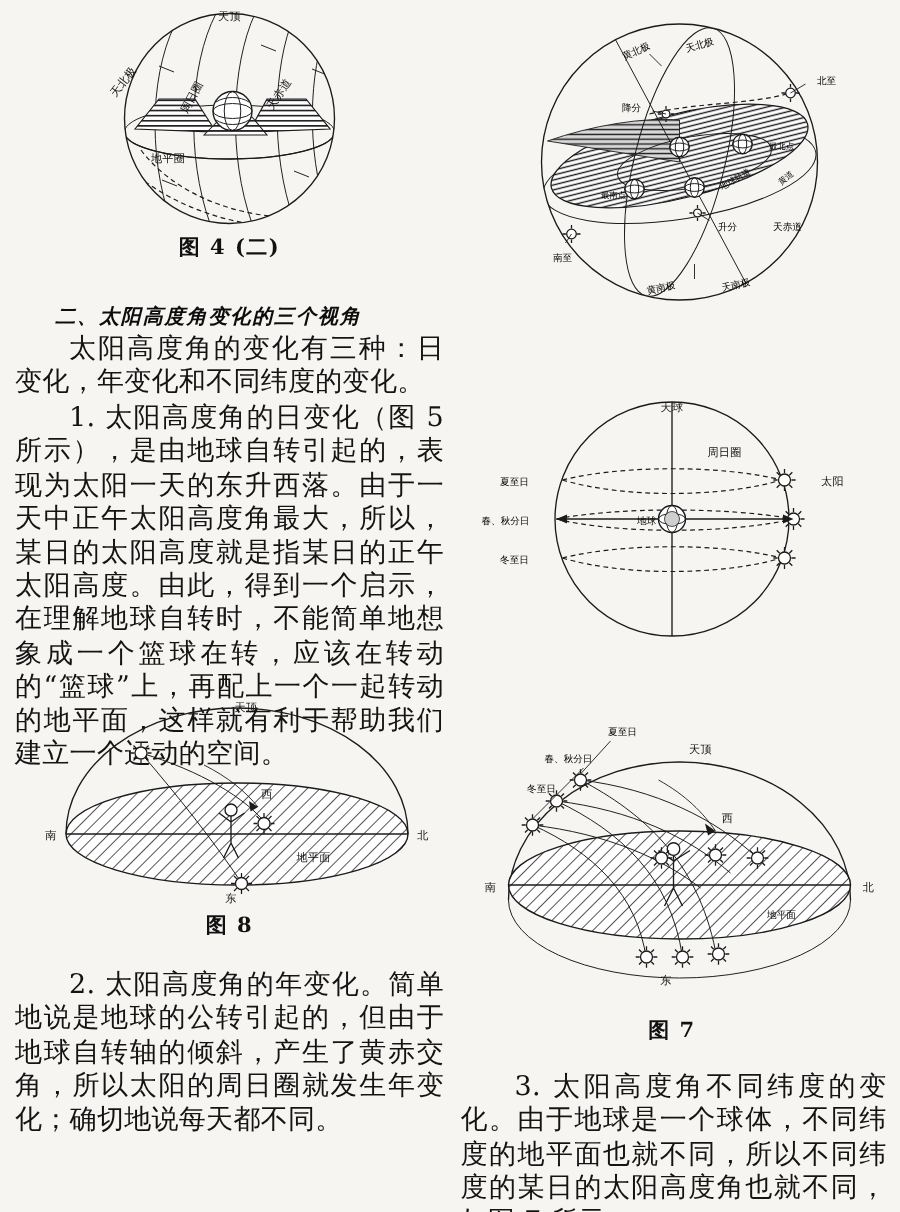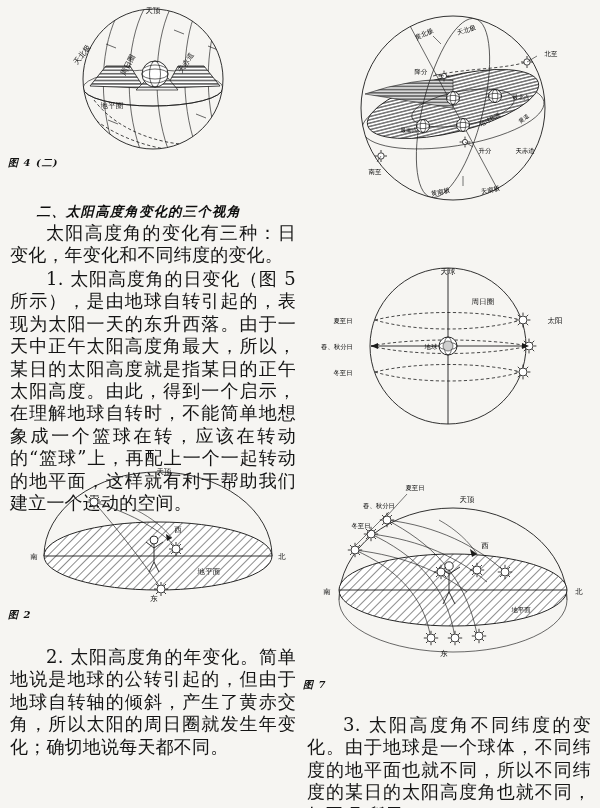--- a/index.html
+++ b/index.html
@@ -47,25 +47,25 @@
     line-height: 22px;
     letter-spacing: 1.2px;
     text-indent: 2em;
     margin: 0;
     color: #0d0d0d;
     font-style: italic;
   }
   .caption {
     font-family: "DejaVu Serif", "Liberation Serif", serif;
     font-weight: bold;
-    font-size: 10px;
+    font-size: 14px;
+    text-align: center;
     letter-spacing: 1px;
     margin: 0;
     color: #111;
-    font-style: italic;
   }
 
   
   .fig { position: relative; }
   .fig svg { display: block; }
   .lbl {
     font-family: "DejaVu Sans", "Liberation Sans", sans-serif;
     font-size: 7.4px;
     fill: #111;
     letter-spacing: 0.2px;
@@ -202,21 +202,21 @@
 
         <text class="lbl" x="138" y="16" text-anchor="middle">天顶</text>
         <text class="lbl" x="152" y="74" text-anchor="middle">西</text>
         <text class="lbl" x="8" y="101" text-anchor="middle">南</text>
         <text class="lbl" x="256" y="101" text-anchor="middle">北</text>
         <text class="lbl" x="128" y="143" text-anchor="middle">东</text>
         <text class="lbl" x="183" y="116" text-anchor="middle">地平面</text>
       </svg>
     </div>
 
-    <p class="caption abs" style="left:0; top:608px; width:290px;">图 2</p>
+    <p class="caption abs" style="left:0; top:608px; width:290px;">图 8</p>
 
     <p class="para indent abs" style="left:2px; top:646px; width:286px;">2. 太阳高度角的年变化。简单地说是地球的公转引起的，但由于地球自转轴的倾斜，产生了黄赤交角，所以太阳的周日圈就发生年变化；确切地说每天都不同。</p>
 
   </div>
 
   <div class="col col-right">
 
     <div class="fig abs" style="left:10px; top:8px; width:280px; height:200px;">
       <svg width="280" height="200" viewBox="0 0 280 200">
         <defs>

